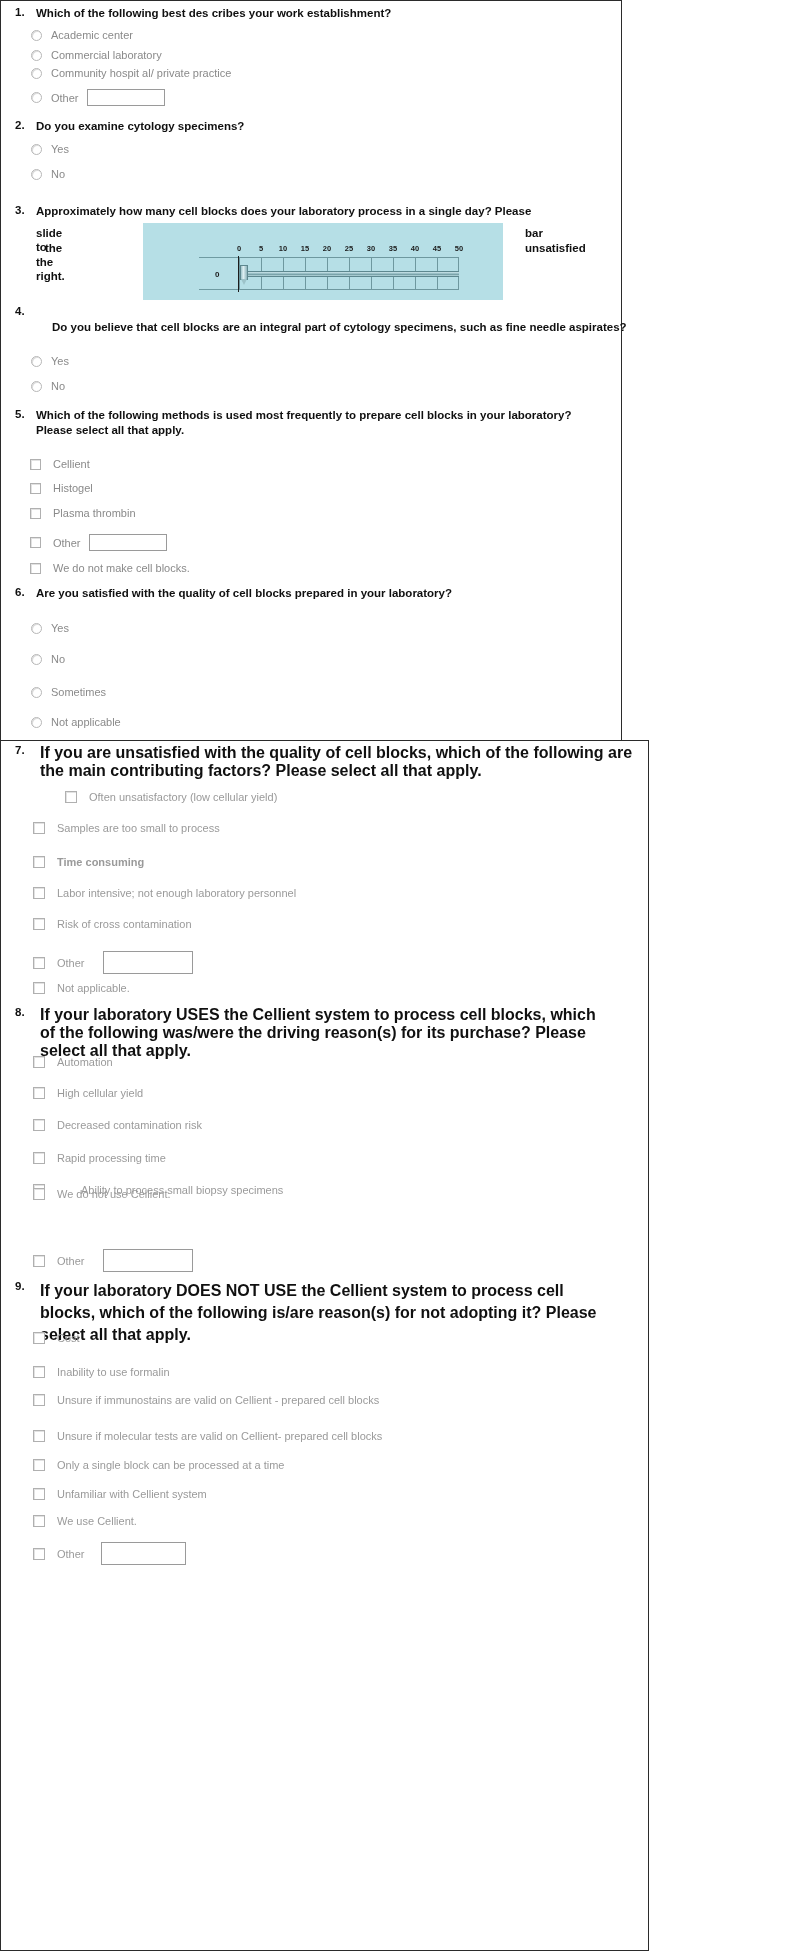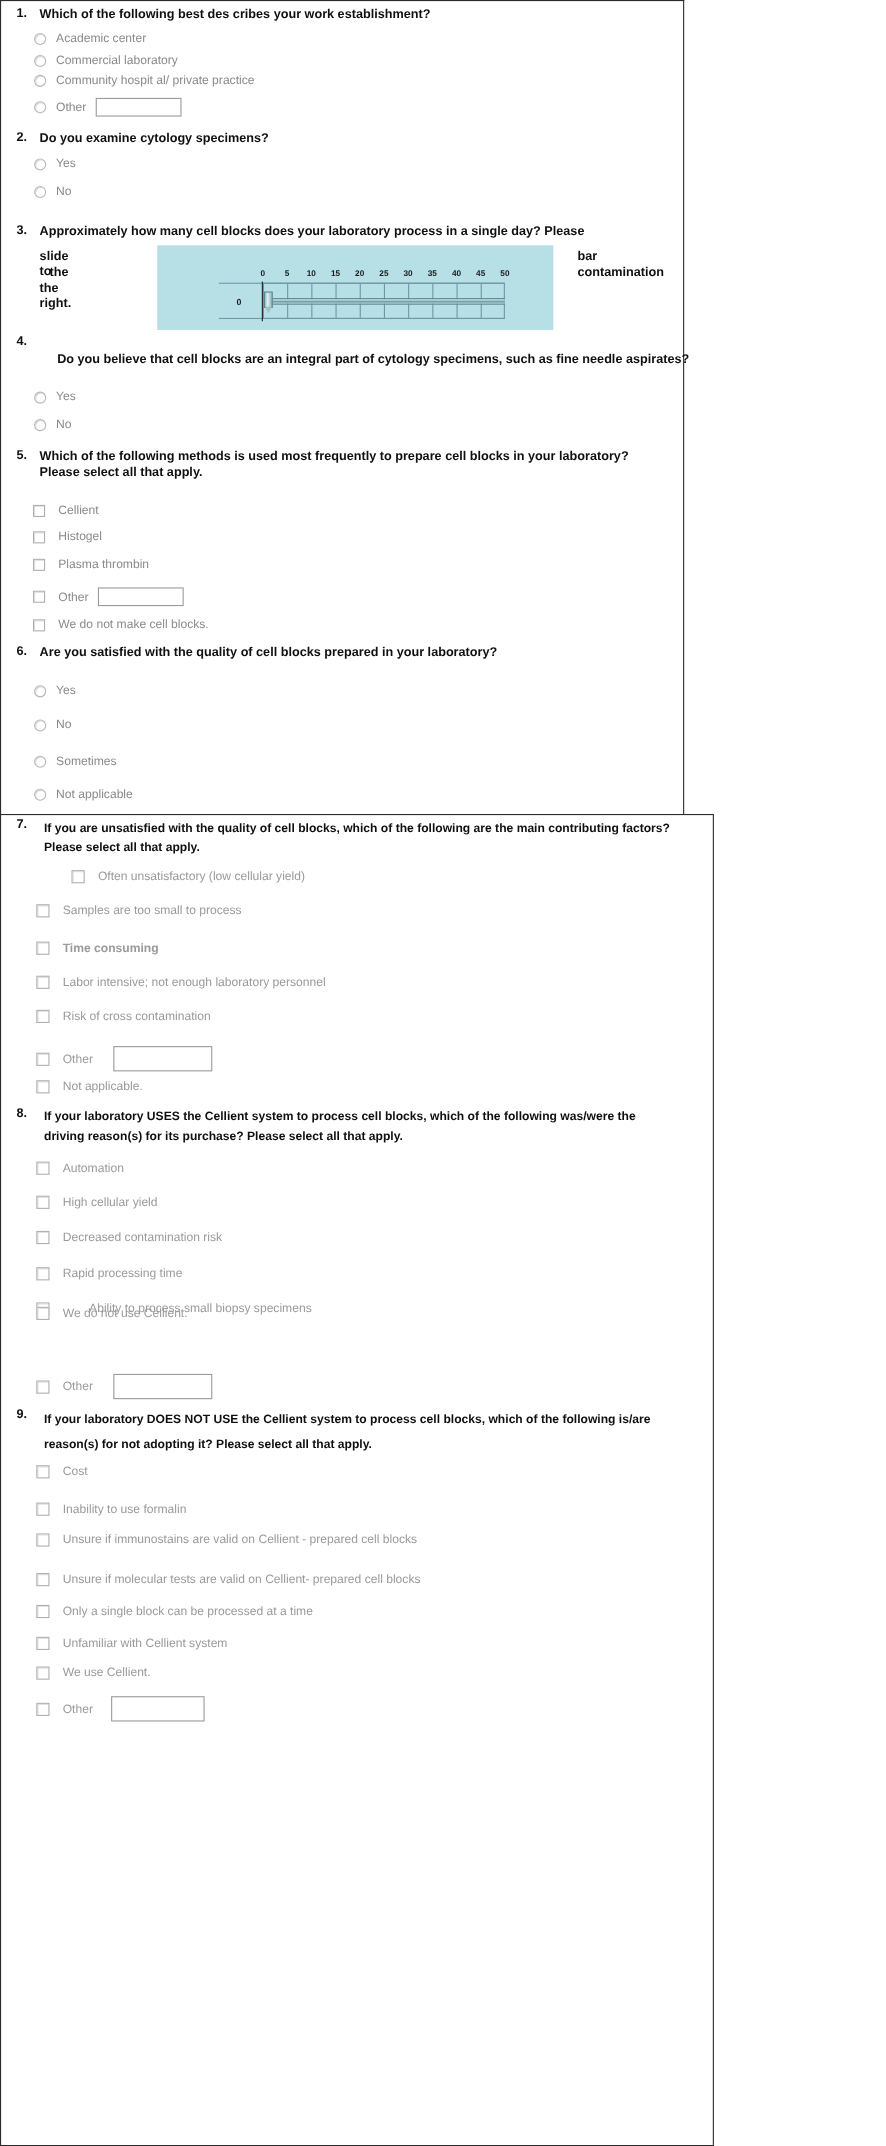--- a/index.html
+++ b/index.html
@@ -32,21 +32,21 @@
     color:#101010;
     letter-spacing:0px;
   }
   .qtext{
     position:absolute;
     font-size:11.5px;
     font-weight:bold;
     color:#101010;
     line-height:14.5px;
   }
-  .qtext.small{font-size:11px;}
+  .qtext.small{font-size:16px;}
 
   .opt{position:absolute;display:flex;align-items:center;}
   .opt-label{
     font-size:11px;
     color:#8a8a8a;
     white-space:nowrap;
   }
   .opt-label.dim{color:#9a9a9a;}
 
   
@@ -186,21 +186,21 @@
       <span class="radio"></span>
       <span class="opt-label">No</span>
     </div>
   </div>
 
   <div class="qblock">
     <span class="qnum" style="left:15px;top:204px;">3.</span>
     <span class="qtext" style="left:36px;top:204px;width:580px;">Approximately how many cell blocks does your laboratory process in a single day? Please</span>
     <span class="qtext" style="left:36px;top:226px;text-align:right;">slide the</span>
     <span class="qtext" style="left:36px;top:240px;">to the right.</span>
-    <span class="qtext" style="left:525px;top:226px;">bar contamination</span>
+    <span class="qtext" style="left:525px;top:226px;">bar unsatisfied</span>
 
     <div class="slider-box" style="left:143px;top:223px;width:360px;height:77px;">
 
       <div class="slider-ticklabels" style="left:0;top:21px;width:360px;height:10px;">
         <span class="tick" style="left:90px;">0</span>
         <span class="tick" style="left:112px;">5</span>
         <span class="tick" style="left:134px;">10</span>
         <span class="tick" style="left:156px;">15</span>
         <span class="tick" style="left:178px;">20</span>
         <span class="tick" style="left:200px;">25</span>

